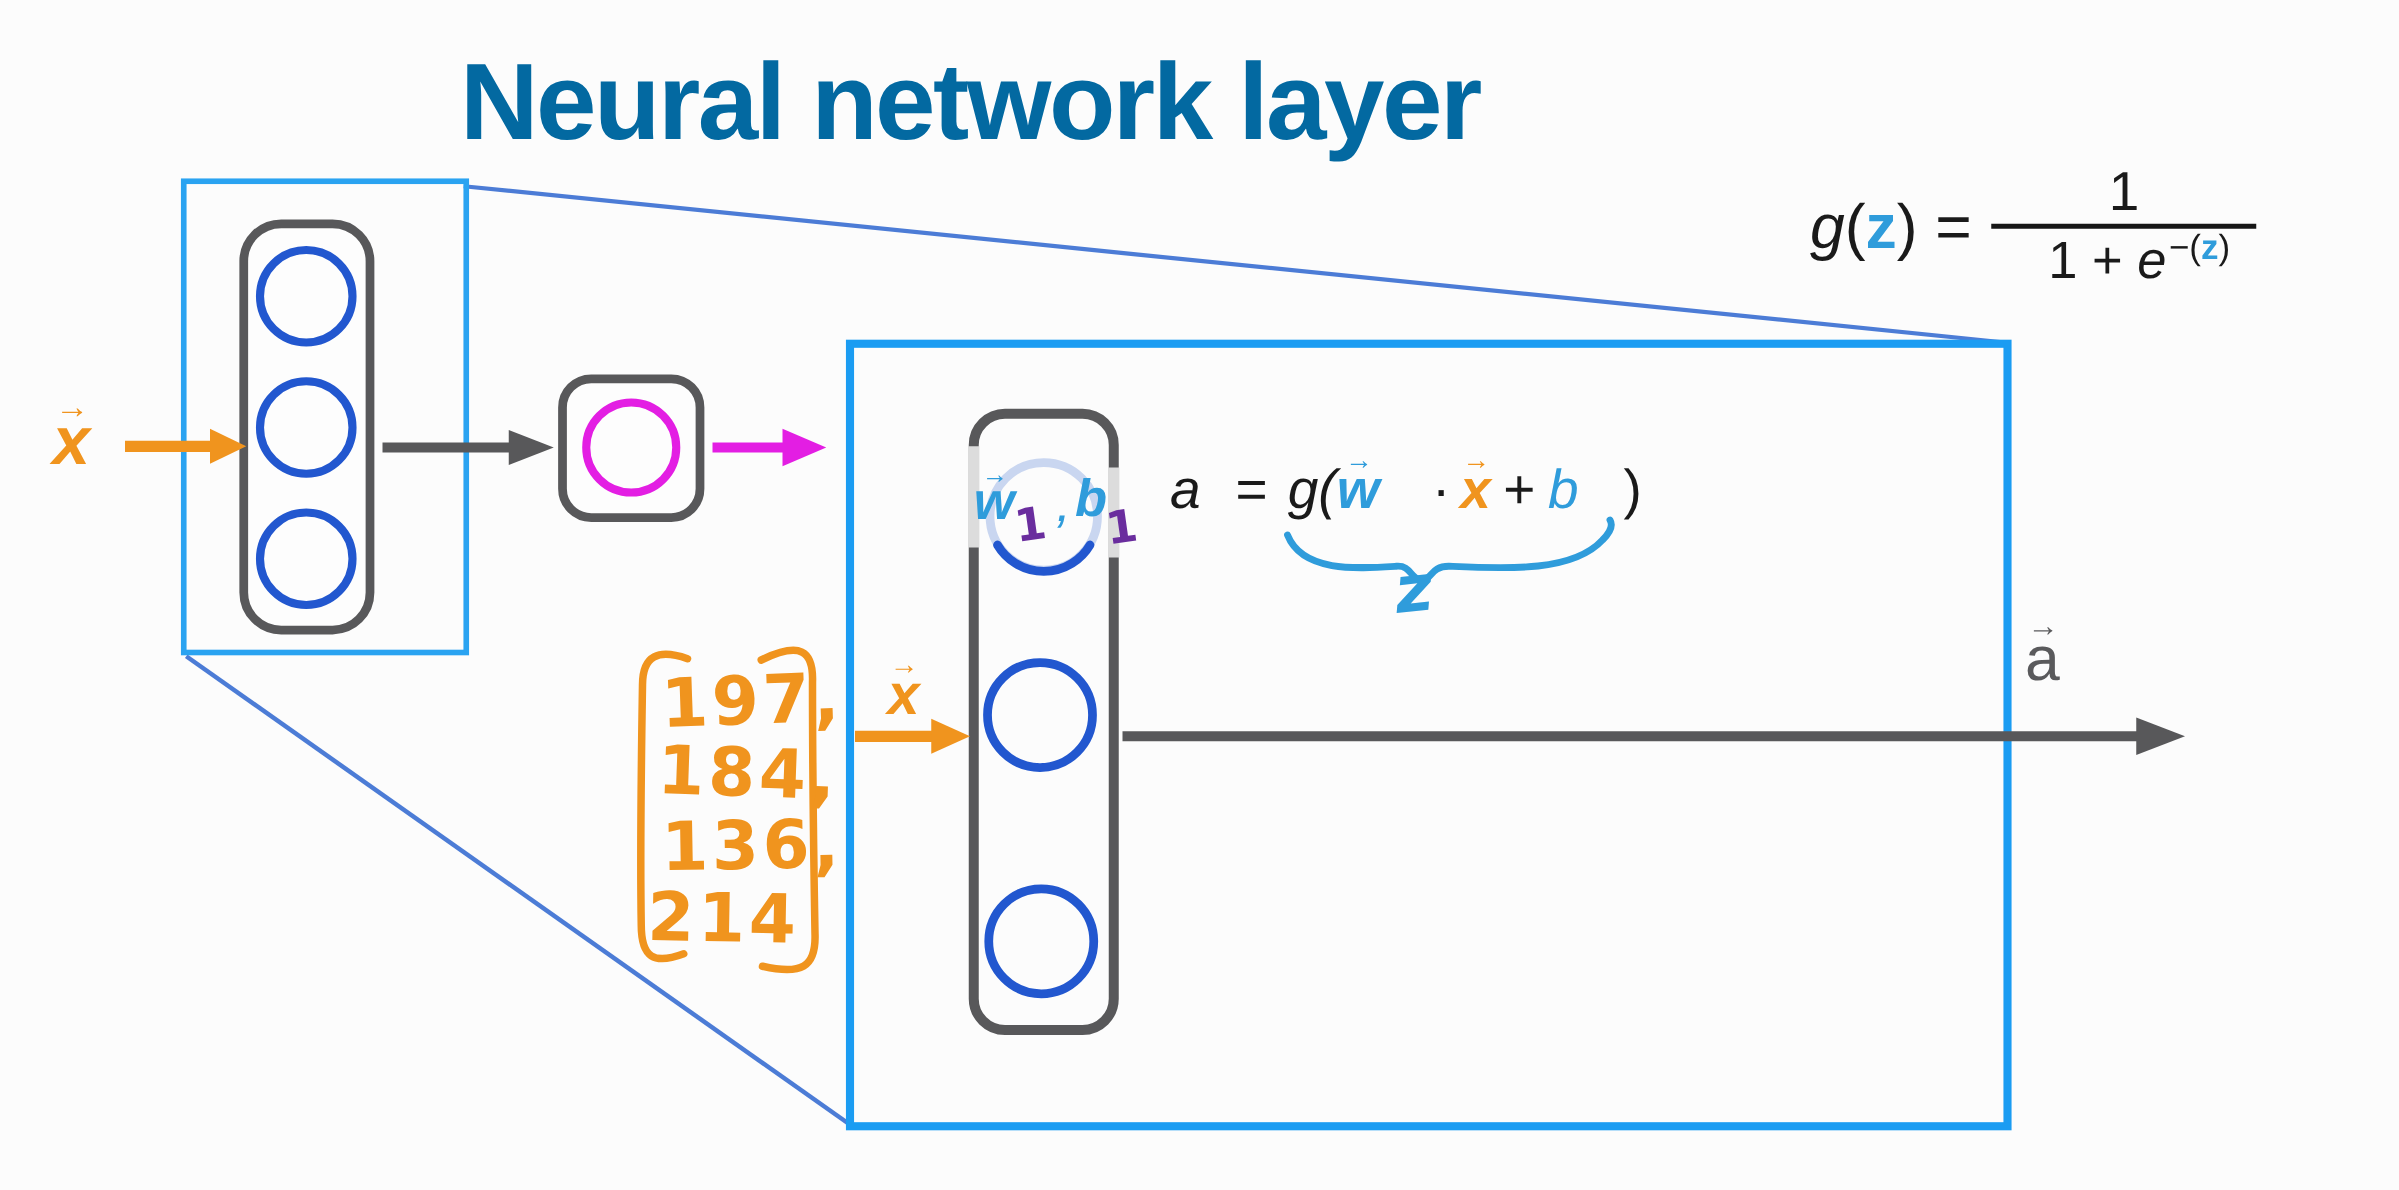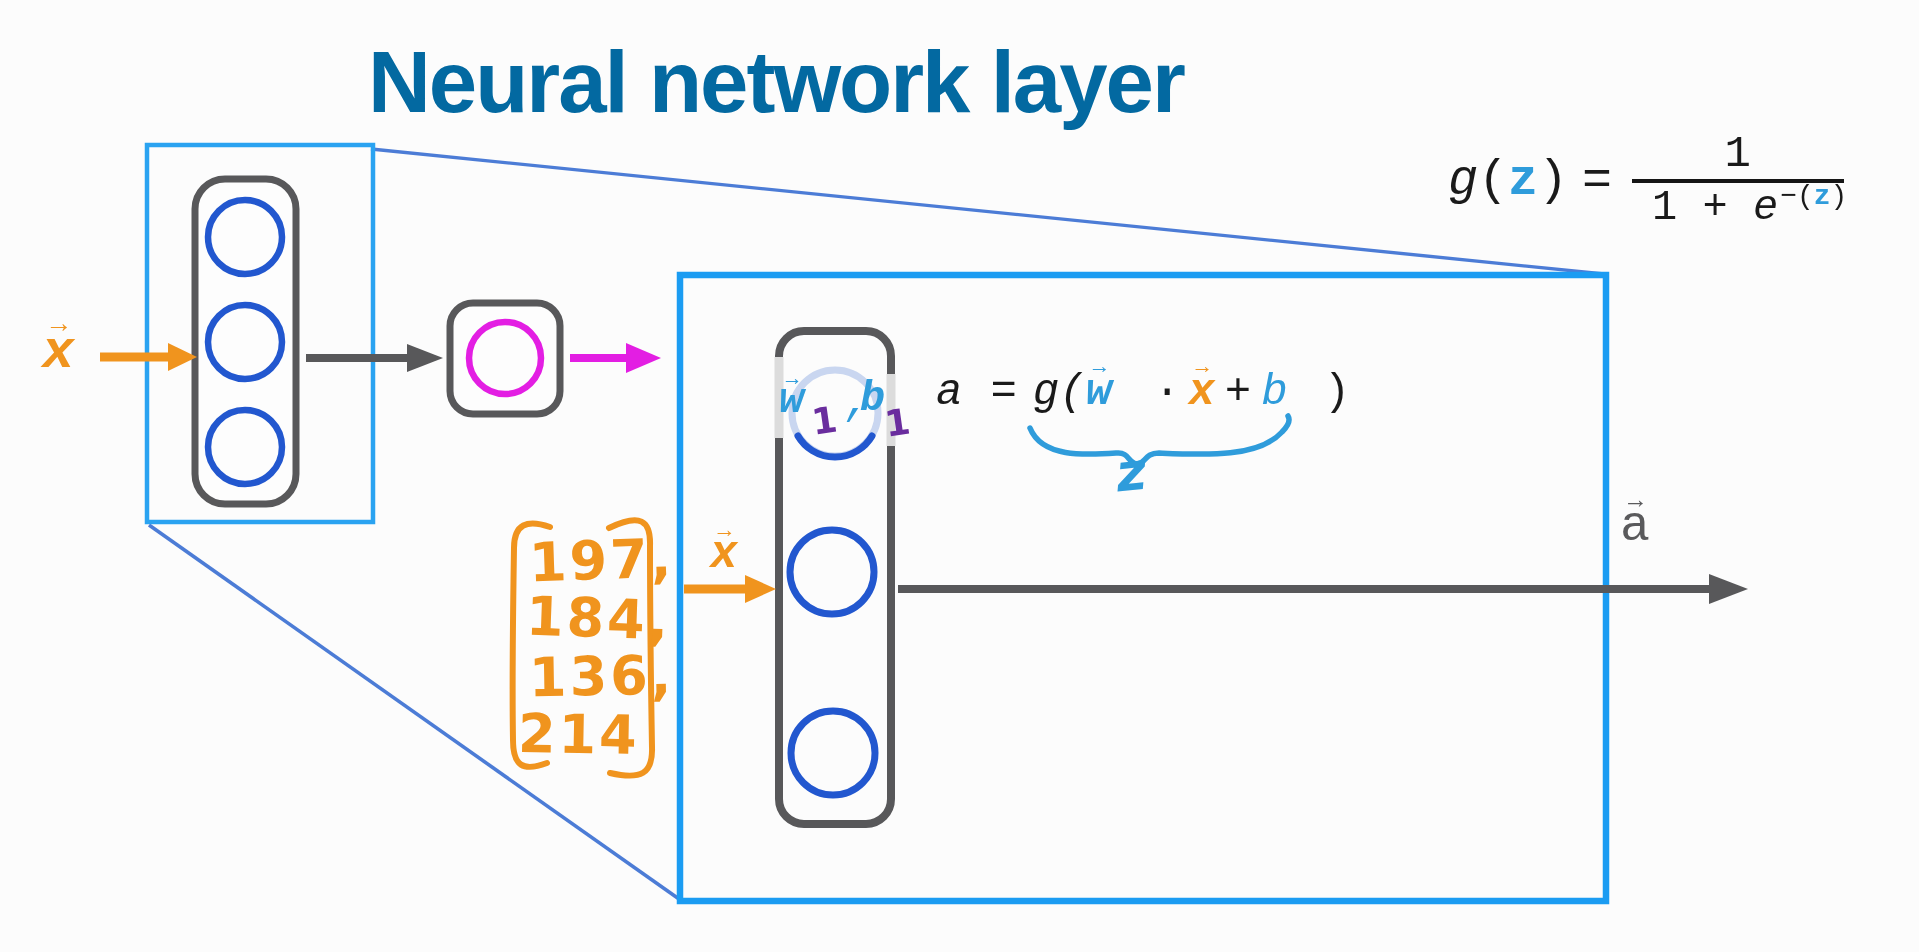--- a/index.html
+++ b/index.html
@@ -6,21 +6,21 @@
   body{width:1919px;height:952px;position:relative;background:#FCFCFC;overflow:hidden;
        font-family:"DejaVu Serif",serif;}
   .abs{position:absolute;}
   svg{position:absolute;left:0;top:0;}
 
   
   .title{left:368px;top:34px;font-family:"Liberation Sans",sans-serif;font-weight:700;
          font-size:87px;letter-spacing:-2px;color:#0369a1;white-space:nowrap;line-height:1.1;}
 
   
-  .math{color:#1A1A1A;font-family:Liberation Mono, monospace;font-style:italic;line-height:1;text-align:right;}
+  .math{color:#1A1A1A;font-family:Liberation Sans, sans-serif;font-style:italic;line-height:1;text-align:right;}
   .up{font-style:normal;}
   .blue{color:#2F9CDB;}
   .orange{color:#F0941E;}
   .grayc{color:#5A5A5C;}
   .purple{color:#6A2D9E;font-style:normal;font-weight:bold;}
 
   
   .vec{position:relative;display:inline-block;line-height:1;}
   .vec .varr{position:absolute;top:-0.52em;left:52%;transform:translateX(-50%);
              font-size:0.5em;font-style:normal;letter-spacing:0;}

